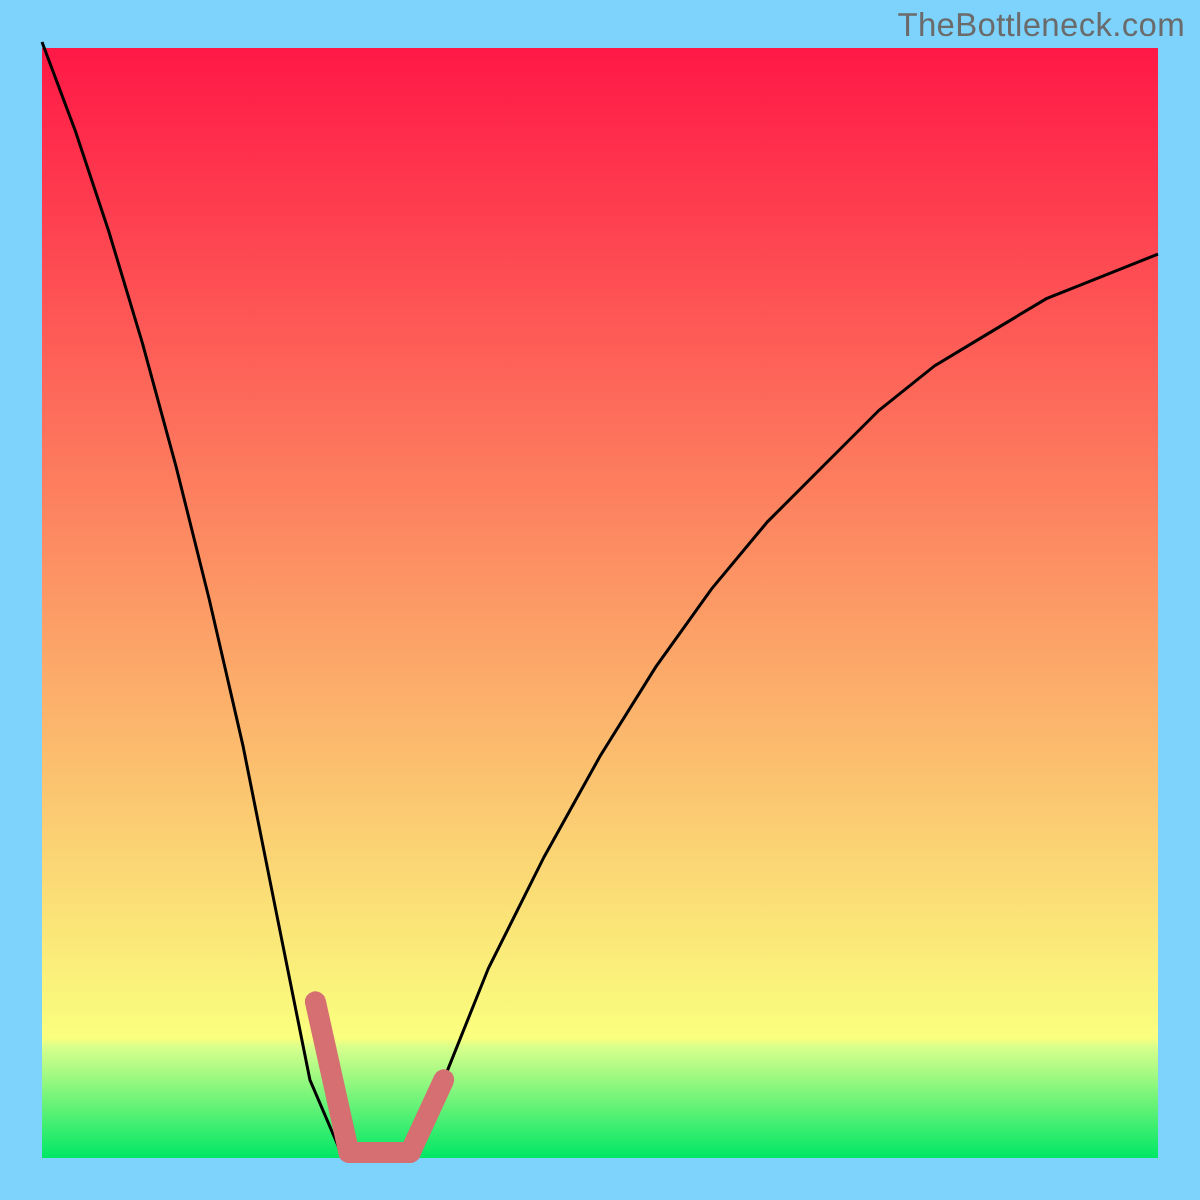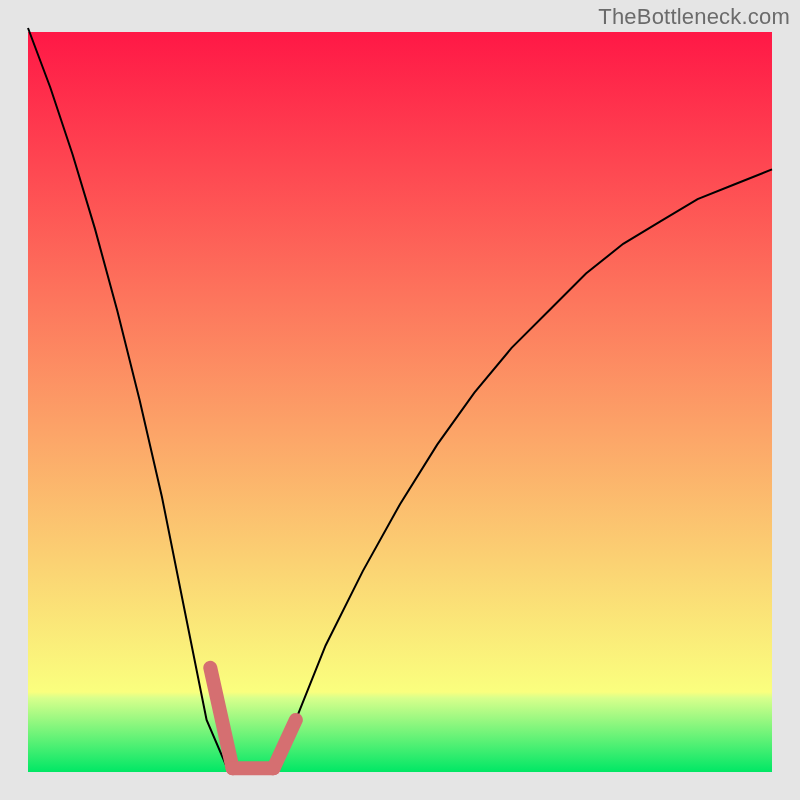--- a/index.html
+++ b/index.html
@@ -10,21 +10,21 @@
     background: #000;
     overflow: hidden;
     font-family: Arial, Helvetica, sans-serif;
   }
   .frame {
     position: absolute;
     left: 0;
     top: 0;
     width: 800px;
     height: 800px;
-    background: #e5e5e5;
+    background: #7dd3fc;
   }
   .watermark {
     position: absolute;
     top: 4px;
     right: 10px;
     color: #6b6b6b;
     font-size: 22px;
     font-weight: 400;
     letter-spacing: 0.2px;
     z-index: 10;

